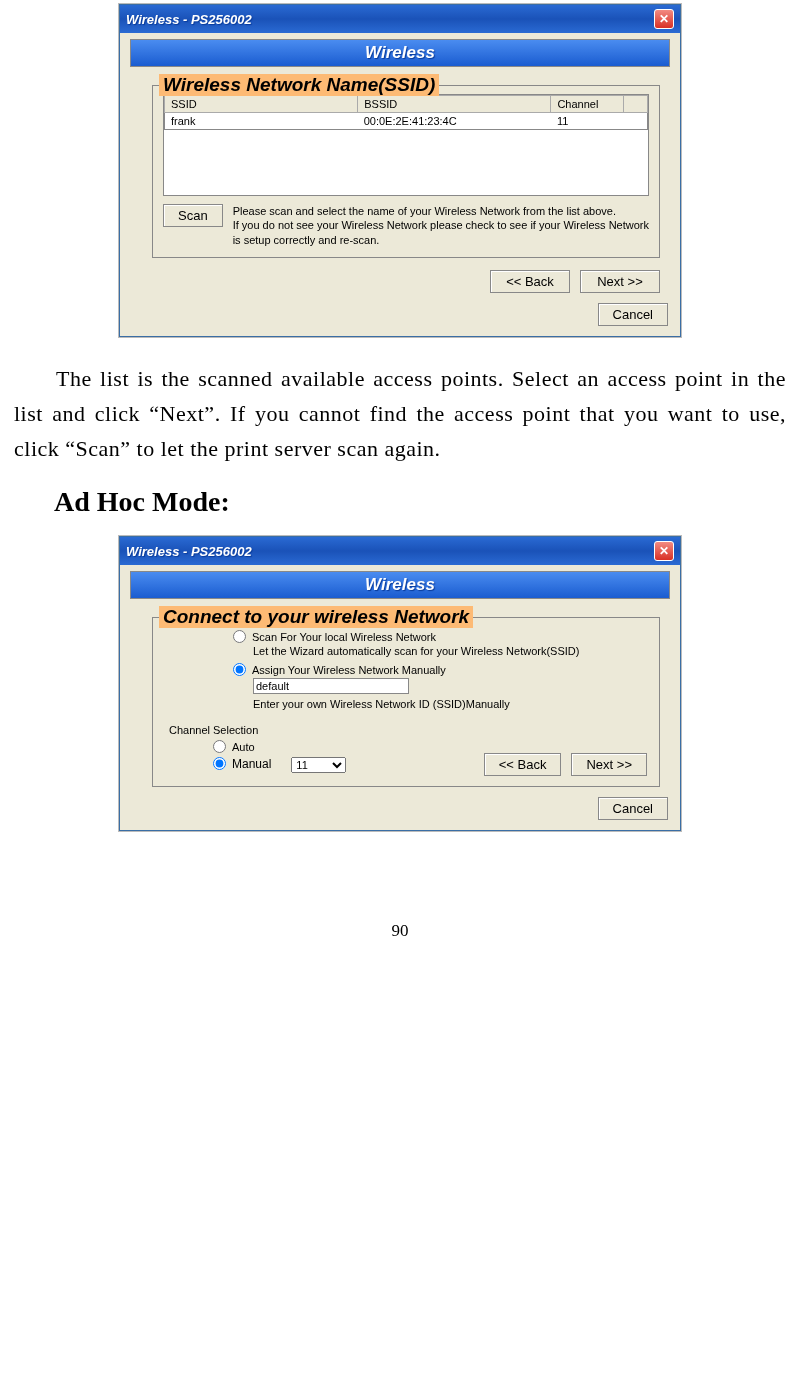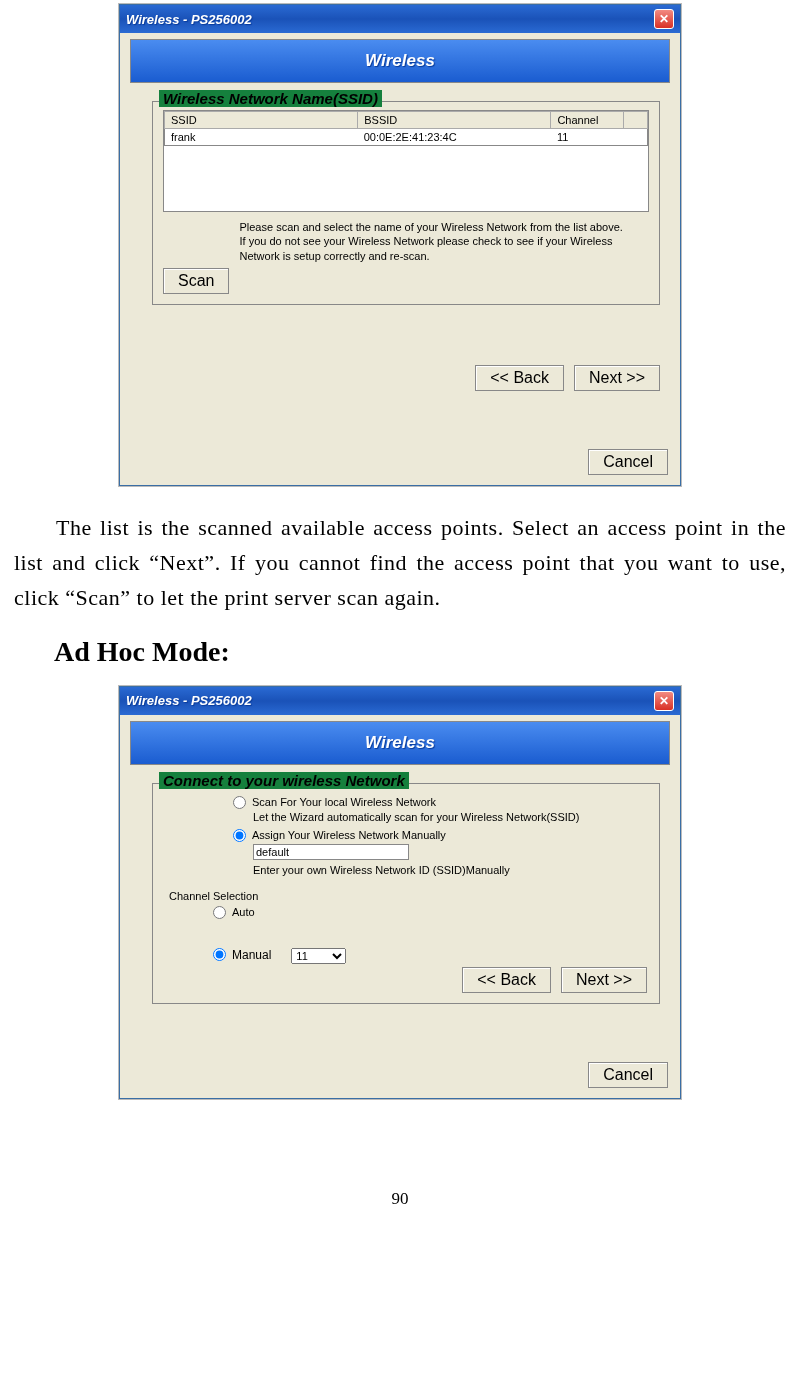--- a/index.html
+++ b/index.html
@@ -53,38 +53,38 @@
     font-style: normal;
     text-shadow: none;
   }
   .wireless-banner {
     background: linear-gradient(to bottom, #4a8cf0, #1a5cd0);
     color: #fff;
     font-weight: bold;
     font-style: italic;
     font-size: 17px;
     text-align: center;
-    padding: 11px 0;
+    padding: 3px 0;
     margin: 6px 10px 4px 10px;
     border: 1px solid #888;
     text-shadow: 1px 1px 1px #083a9a;
   }
   .groupbox {
     border: 1px solid #888;
     margin: 6px 20px 6px 32px;
     padding: 8px 10px 10px 10px;
     position: relative;
   }
   .groupbox-title {
     position: absolute;
     top: -12px;
     left: 6px;
-    background: #15803d;
+    background: #fdba74;
     padding: 0 4px;
-    font-size: 15px;
+    font-size: 19px;
     font-weight: bold;
     font-style: italic;
   }
   .net-table {
     width: 100%;
     border: 1px solid #888;
     background: #fff;
     border-collapse: collapse;
     font-size: 11px;
   }
@@ -109,23 +109,22 @@
     display: flex;
     align-items: flex-start;
     margin-top: 8px;
     gap: 10px;
   }
   .xp-btn {
     background: #ece9d8;
     border: 1px solid #888;
     padding: 3px 14px;
     font-family: Tahoma, sans-serif;
-    font-size: 16px;
+    font-size: 13px;
     box-shadow: inset 1px 1px 0 #fff;
-    margin-top: 48px;
   }
   .help-text {
     font-size: 11px;
     line-height: 1.3;
     flex: 1;
   }
   .btn-row {
     display: flex;
     justify-content: flex-end;
     gap: 10px;

